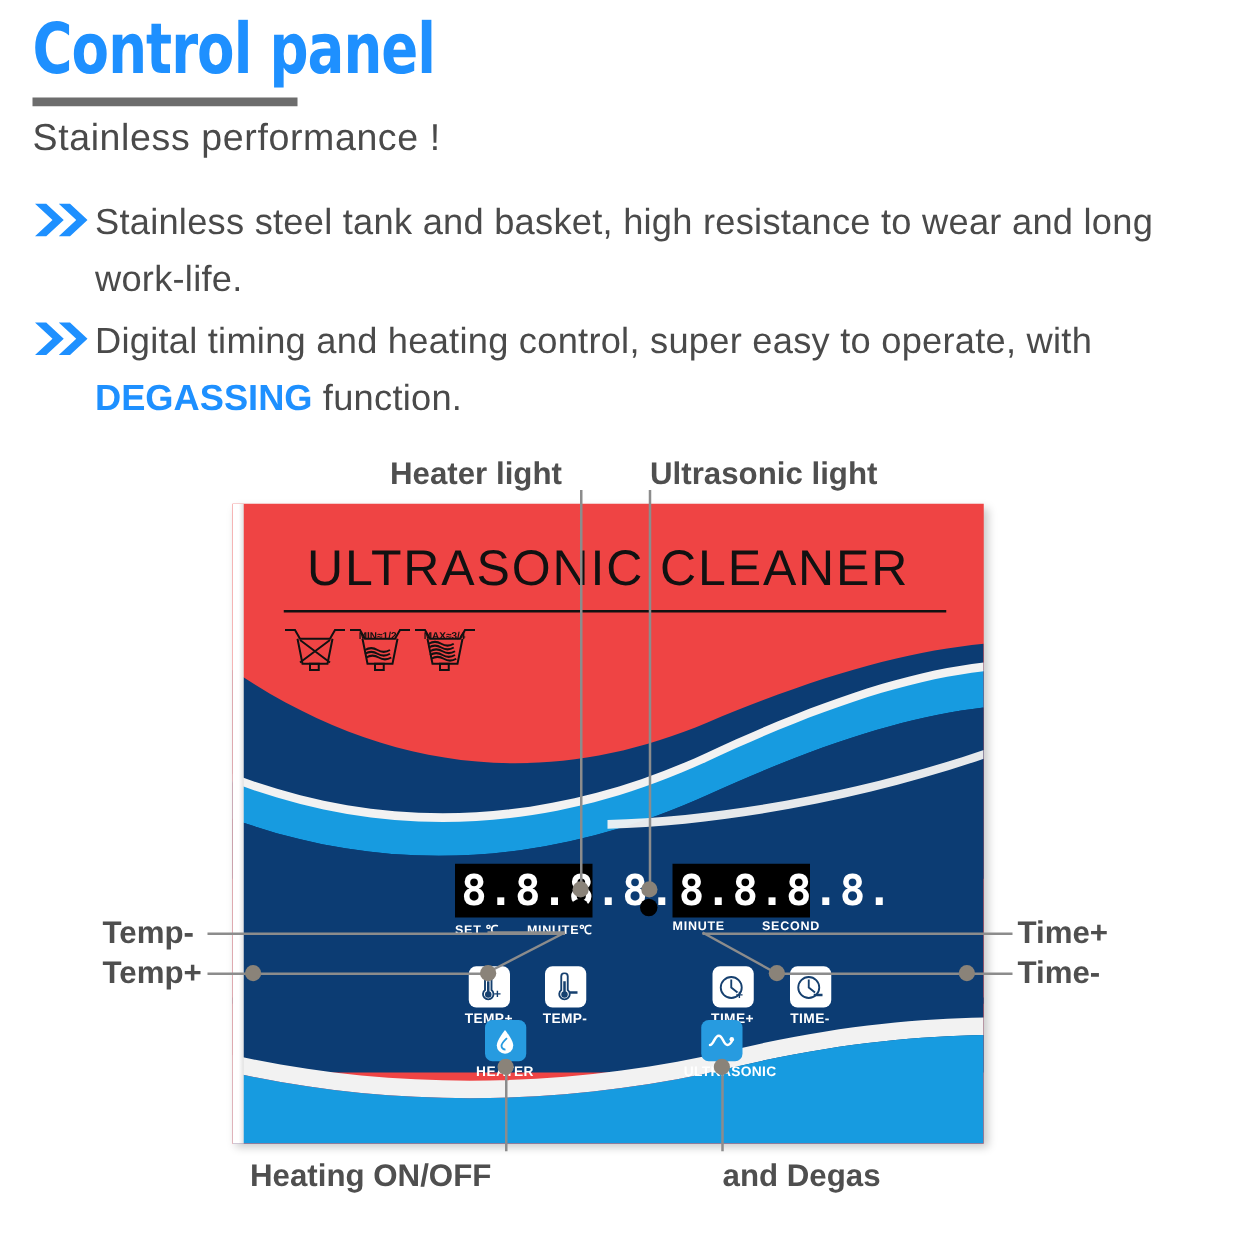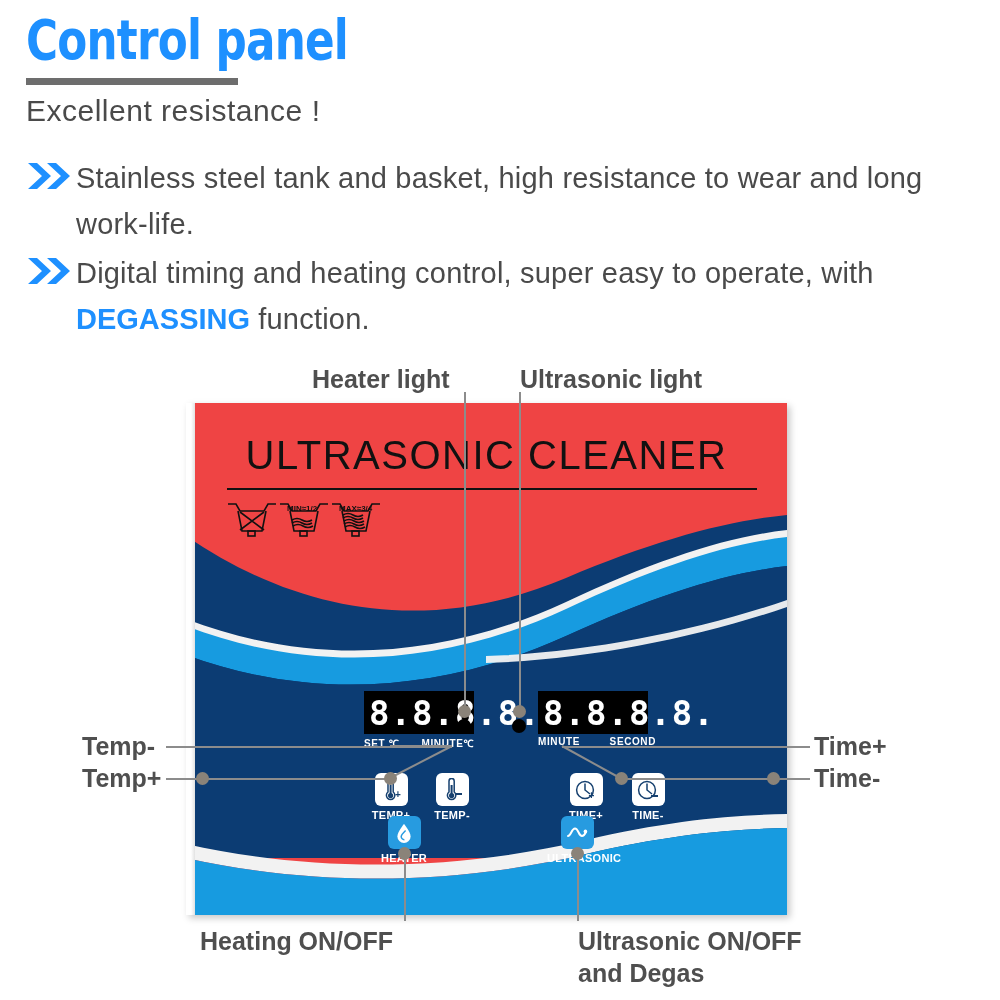--- a/index.html
+++ b/index.html
@@ -146,21 +146,21 @@
     letter-spacing:0.3px;white-space:nowrap;
   }
 </style>
 </head>
 <body>
 
 <div id="header">
 
   <div id="title">Control panel</div>
   <div id="title-rule"></div>
-  <div id="tagline">Excellent  resistance !</div>
+  <div id="tagline">Stainless  performance !</div>
 
   <div class="bullet-row" style="top:155px;width:950px;">
     <div class="chev">
       <svg width="46" height="30" viewBox="0 0 46 30">
         <path d="M2 2 L16 15 L2 28 L11 28 L25 15 L11 2 Z" fill="#1E90FF"></path>
         <path d="M21 2 L35 15 L21 28 L30 28 L44 15 L30 2 Z" fill="#1E90FF"></path>
       </svg>
     </div>
     <div class="bullet-text">Stainless steel tank and basket, high resistance to wear and long work-life.</div>
   </div>
@@ -192,21 +192,20 @@
 <div class="hline" style="left:562px;top:746px;width:248px;z-index:9;"></div>
 <div class="hline" style="left:620px;top:778px;width:190px;z-index:9;"></div>
 
 <div class="vline" style="left:404px;top:855px;height:66px;z-index:9;"></div>
 <div class="vline" style="left:577px;top:855px;height:66px;z-index:9;"></div>
 <div class="dot" style="left:398px;top:847px;z-index:10;"></div>
 <div class="dot" style="left:571px;top:847px;z-index:10;"></div>
 
 <div class="callout" style="left:200px;top:925px;">Heating ON/OFF</div>
 <div class="callout" style="left:578px;top:925px;">
-  <div>Ultrasonic ON/OFF</div>
   <div>and Degas</div>
 </div>
 
 <div id="panel">
 
   <svg id="waves" viewBox="0 0 601 512" preserveAspectRatio="none">
 
     <path d="M0,133 C120,215 250,230 380,175 C470,137 540,118 601,112 L601,300 L0,300 Z" fill="#0C3C73"></path>
 
     <path d="M0,222 C120,268 250,265 380,205 C470,163 540,140 601,133

